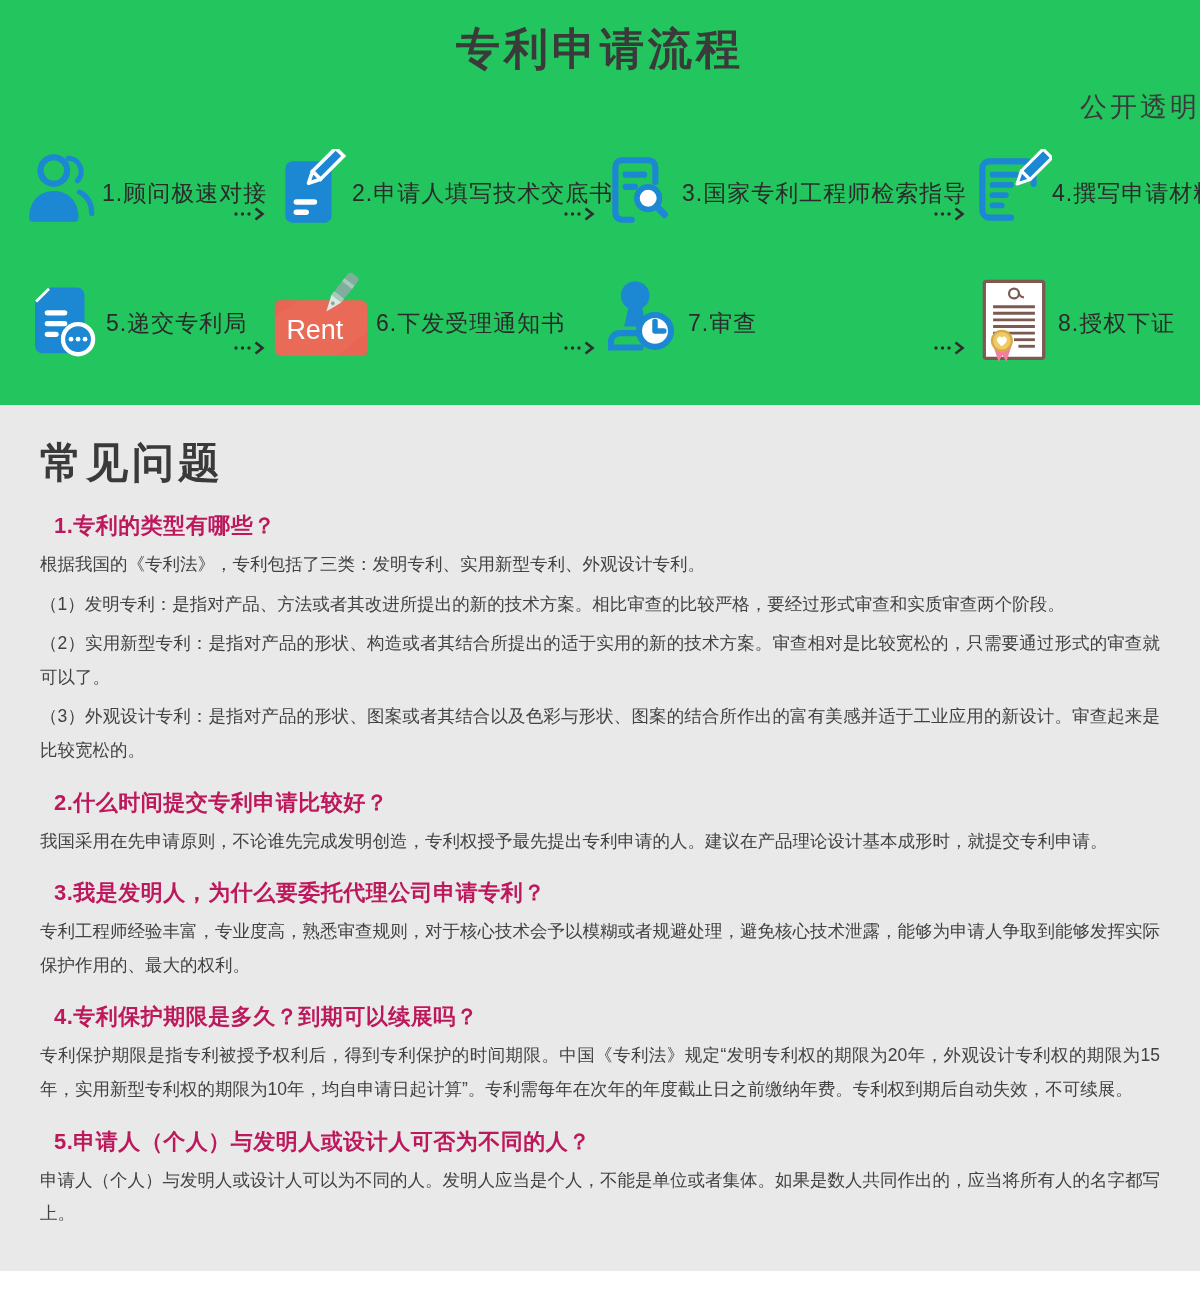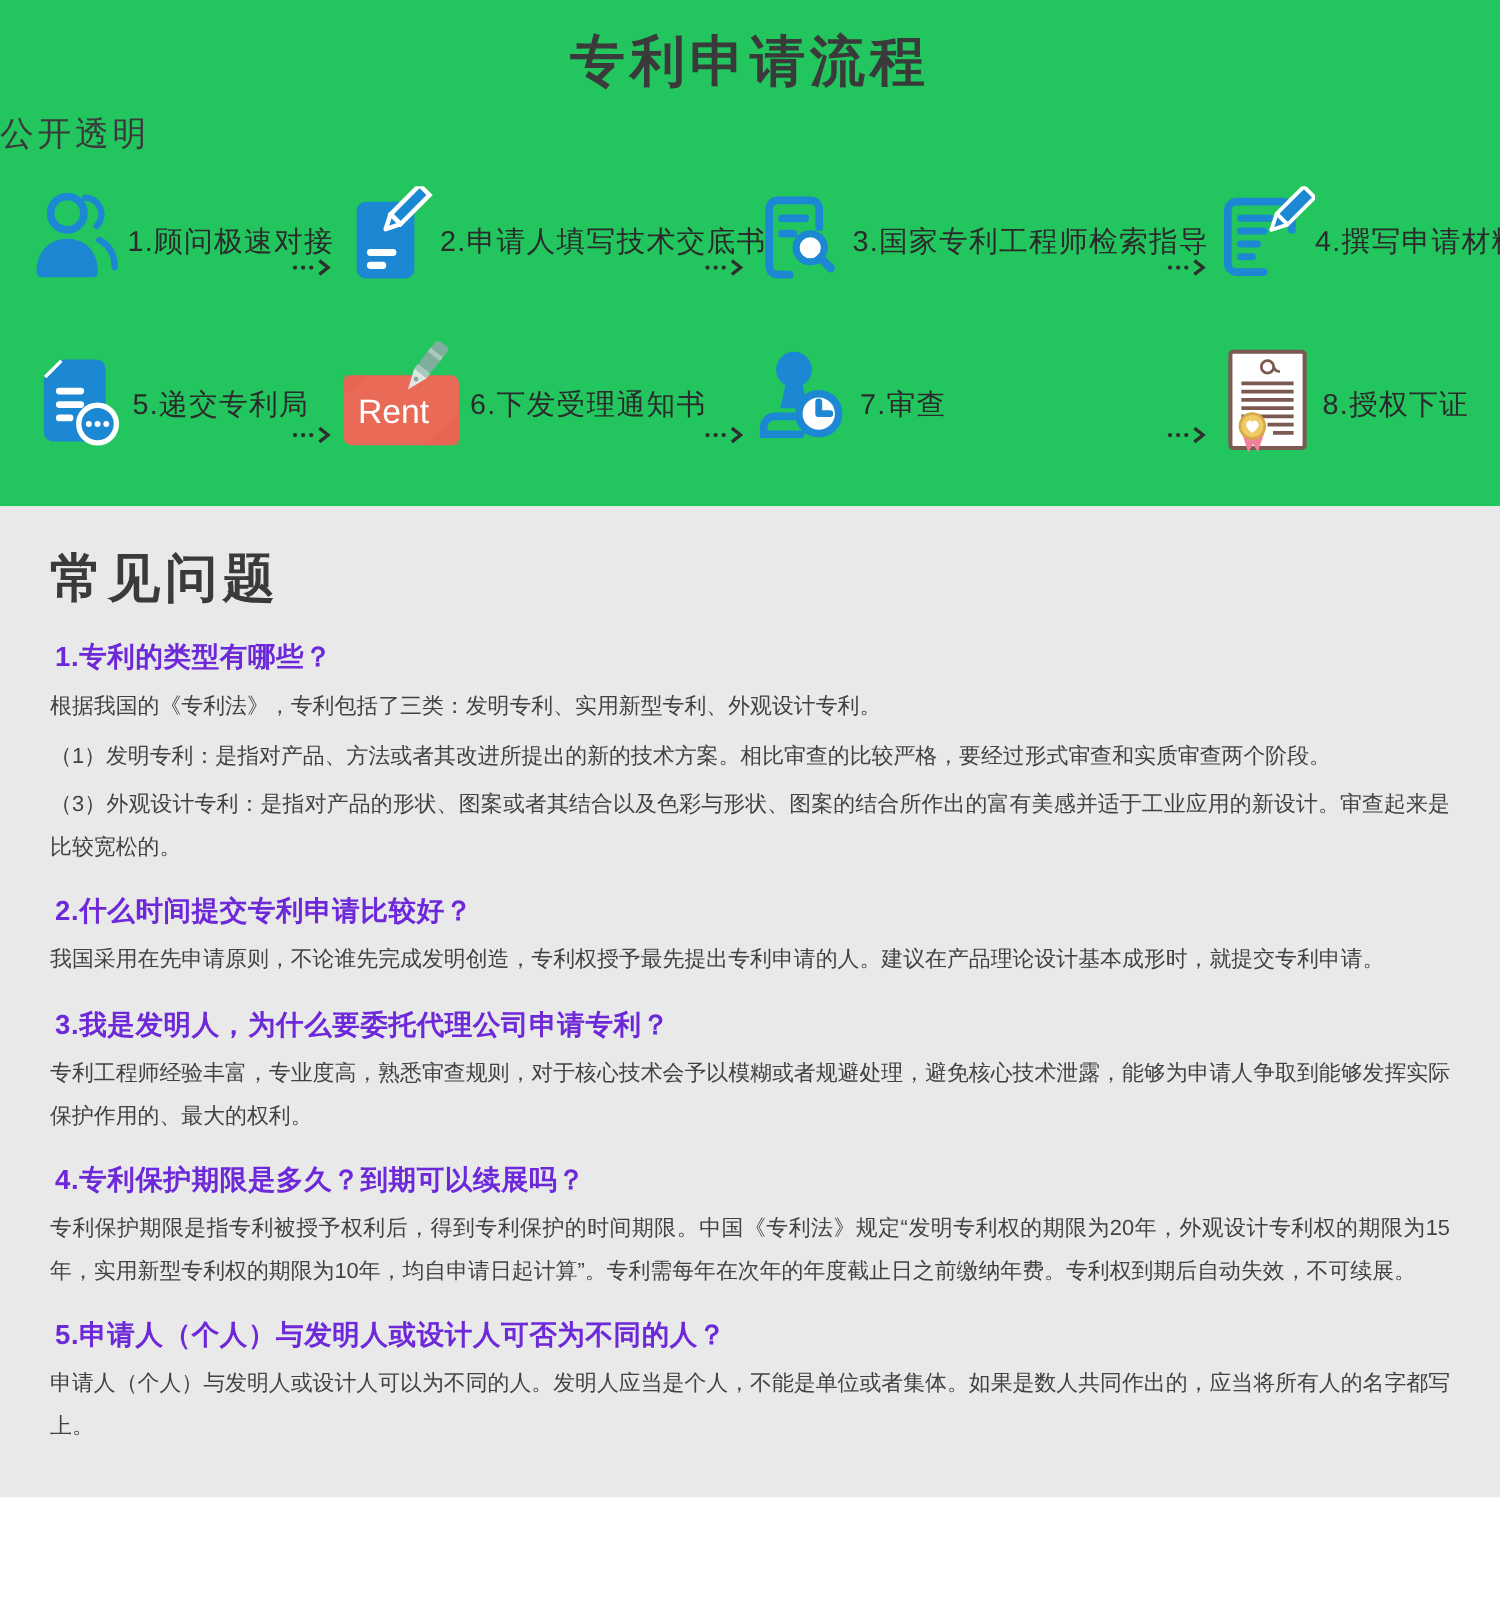--- a/index.html
+++ b/index.html
@@ -9,21 +9,21 @@
     font-family:"Liberation Sans","DejaVu Sans",sans-serif;
     color:#333;
   }
   
   .process-section { background:#22c55e; padding:16px 0 40px; }
   .main-title {
     text-align:center; font-size:44px; font-weight:800;
     color:#3a3a3a; letter-spacing:4px; margin-top:4px;
   }
   .sub-title {
-    text-align:left; font-size:27px; font-weight:400;
+    text-align:right; font-size:27px; font-weight:400;
     color:#3a3a3a; letter-spacing:3px; margin-top:10px;
   }
   .process-grid {
     display:grid;
     grid-template-columns:210px 40px 290px 40px 330px 40px 210px;
     align-items:end;
     padding:0 20px;
     margin-top:14px;
   }
   .process-grid.row-2 { margin-top:34px; }
@@ -35,22 +35,22 @@
     white-space:nowrap; letter-spacing:1px;
   }
   .arrow { display:flex; justify-content:center; padding-bottom:10px; }
   
   .faq-section { background:#e9e9e9; padding:20px 40px 34px; }
   .faq-title {
     text-align:left; font-size:42px; font-weight:800;
     color:#3a3a3a; letter-spacing:4px; margin:10px 0 16px;
   }
   .faq-q {
-    font-size:22px; font-weight:700; color:#6d28d9;
-    margin:20px 4px 7px; letter-spacing:0.5px;
+    font-size:22px; font-weight:700; color:#be185d;
+    margin:20px 14px 7px; letter-spacing:0.5px;
   }
   .faq-a {
     font-size:17.5px; color:#424242; line-height:1.92;
     text-align:justify; margin:0 0 6px;
   }
 </style>
 </head>
 <body>
 
 <section class="process-section">
@@ -259,20 +259,21 @@
   </div>
 </section>
 
 <section class="faq-section">
   <h2 class="faq-title">常见问题</h2>
 
   <div class="faq-item">
     <div class="faq-q">1.专利的类型有哪些？</div>
     <p class="faq-a">根据我国的《专利法》，专利包括了三类：发明专利、实用新型专利、外观设计专利。</p>
     <p class="faq-a">（1）发明专利：是指对产品、方法或者其改进所提出的新的技术方案。相比审查的比较严格，要经过形式审查和实质审查两个阶段。</p>
+    <p class="faq-a">（2）实用新型专利：是指对产品的形状、构造或者其结合所提出的适于实用的新的技术方案。审查相对是比较宽松的，只需要通过形式的审查就可以了。</p>
     <p class="faq-a">（3）外观设计专利：是指对产品的形状、图案或者其结合以及色彩与形状、图案的结合所作出的富有美感并适于工业应用的新设计。审查起来是比较宽松的。</p>
   </div>
 
   <div class="faq-item">
     <div class="faq-q">2.什么时间提交专利申请比较好？</div>
     <p class="faq-a">我国采用在先申请原则，不论谁先完成发明创造，专利权授予最先提出专利申请的人。建议在产品理论设计基本成形时，就提交专利申请。</p>
   </div>
 
   <div class="faq-item">
     <div class="faq-q">3.我是发明人，为什么要委托代理公司申请专利？</div>

